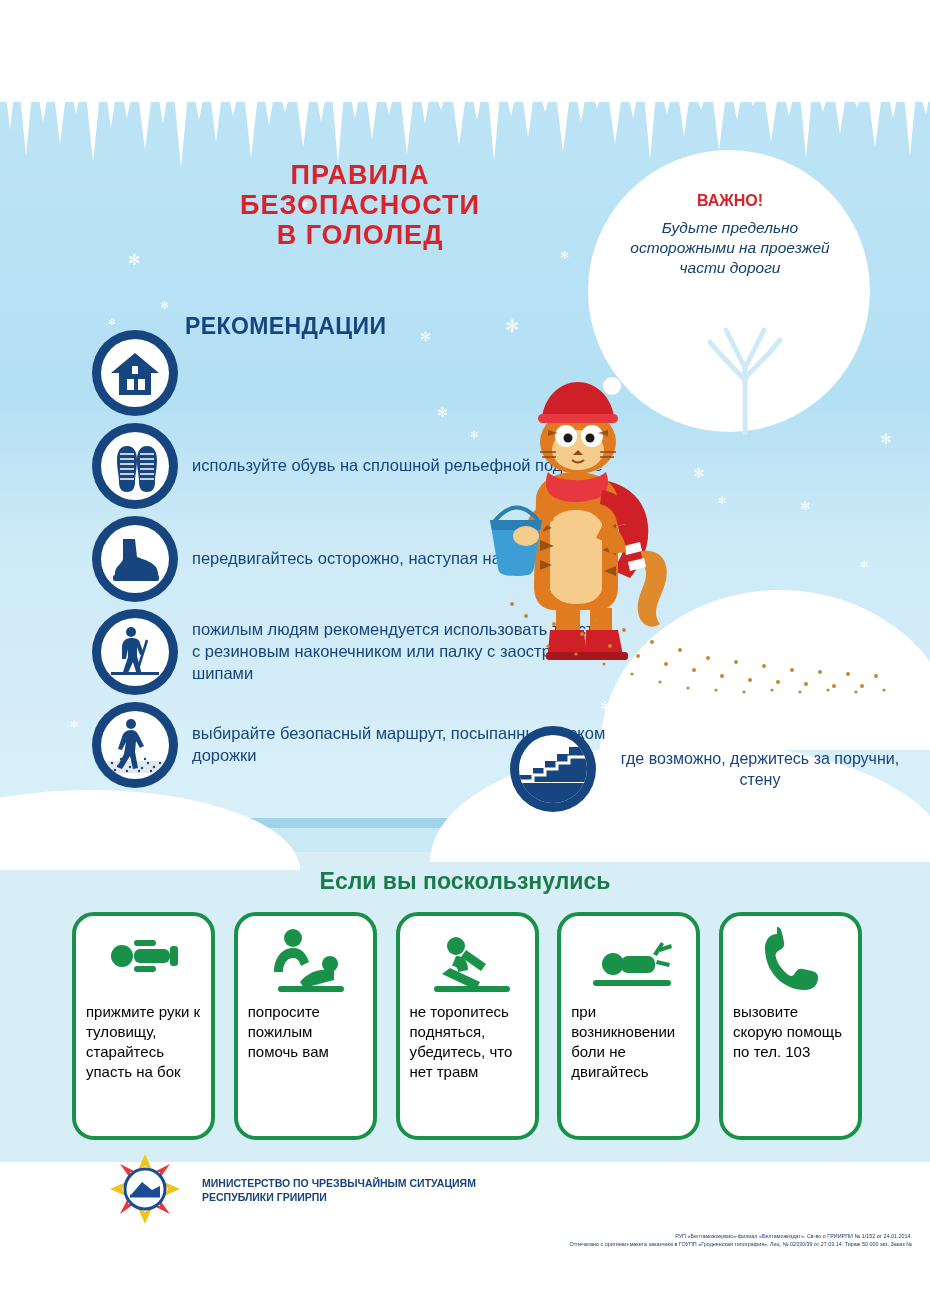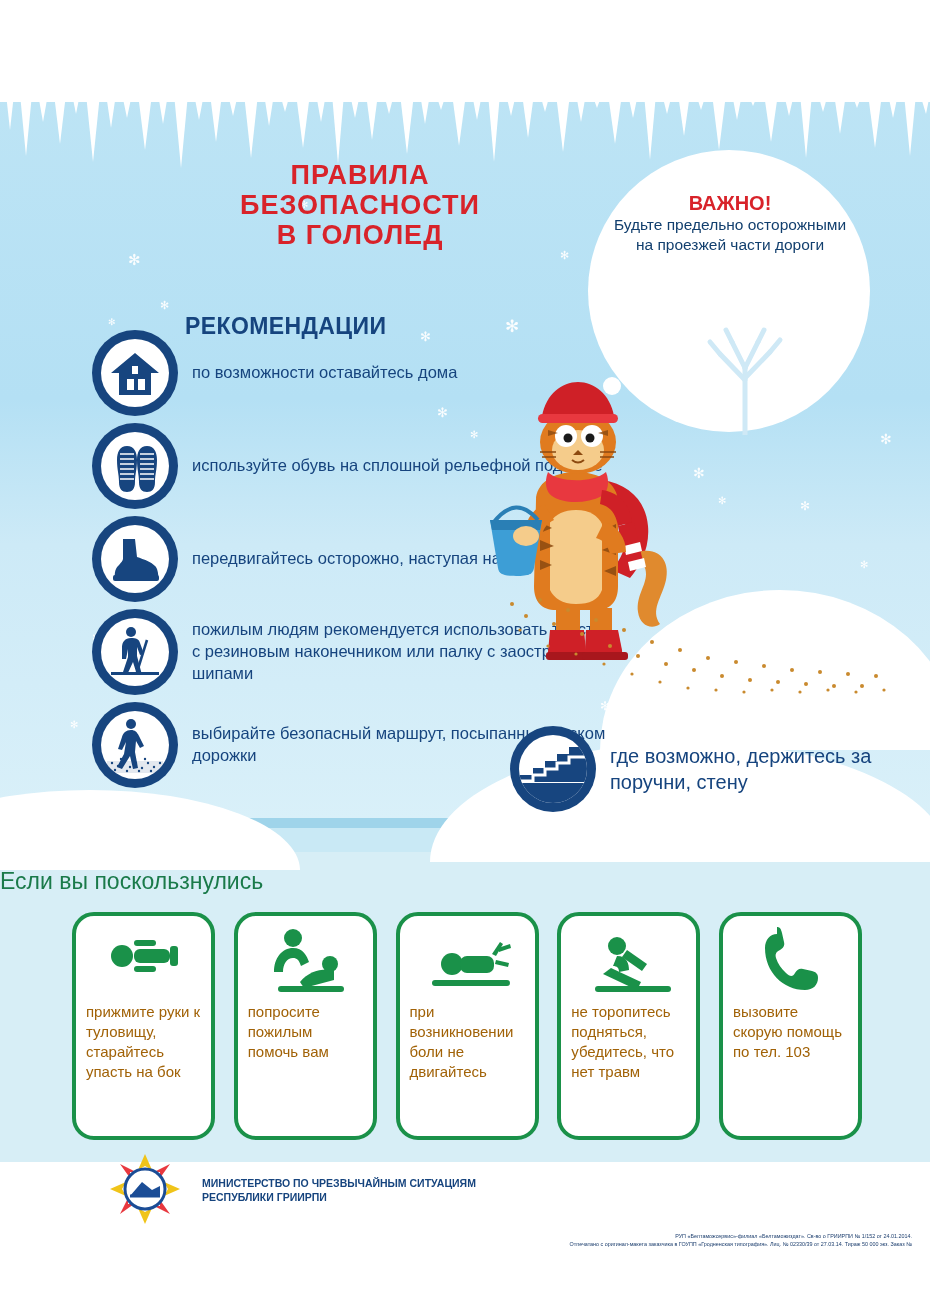--- a/index.html
+++ b/index.html
@@ -127,27 +127,28 @@
   
   .vazhno {
     position: absolute;
     left: 610px; top: 192px;
     width: 240px;
     text-align: center;
   }
   .vazhno-title {
     color: #d8232a;
     font-weight: bold;
-    font-size: 20px;
-    margin-bottom: 0;
+    font-size: 16px;
+    margin-bottom: 8px;
   }
   .vazhno-text {
     color: #123f6e;
     font-size: 15.5px;
     line-height: 1.3;
+    font-style: italic;
   }
 
   
   .tree {
     position: absolute;
     left: 690px; top: 320px;
     width: 110px; height: 115px;
   }
 
   
@@ -190,41 +191,42 @@
   .rec-row.r5 .rec-text { font-weight: normal; }
 
   
   .handrail {
     position: absolute;
     left: 510px; top: 726px;
     display: flex;
     align-items: center;
     width: 400px;
   }
-  .handrail .rec-text { font-size: 20px; }
+  .handrail .rec-text { font-size: 16px; text-align: center; }
 
   
   .cat {
     position: absolute;
     left: 452px; top: 372px;
     width: 260px; height: 330px;
   }
   .sand-dots {
     position: absolute;
     left: 500px; top: 590px;
     width: 400px; height: 110px;
   }
 
   
   .slip-title {
     position: absolute;
     left: 0; top: 868px;
     width: 930px;
+    text-align: center;
     color: #1a7a4a;
-    font-weight: normal;
+    font-weight: bold;
     font-size: 23px;
   }
   .cards {
     position: absolute;
     left: 72px; top: 912px;
     width: 790px;
     display: flex;
     justify-content: space-between;
   }
   .card {
@@ -235,21 +237,21 @@
     background: #ffffff;
     box-sizing: border-box;
     position: relative;
     overflow: hidden;
   }
   .card-icon {
     height: 86px;
     position: relative;
   }
   .card-text {
-    color: #a16207;
+    color: #000000;
     font-size: 15px;
     line-height: 1.34;
     padding: 0 10px;
     font-weight: normal;
   }
 
   
   .emblem {
     position: absolute;
     left: 108px; top: 1152px;
@@ -403,21 +405,20 @@
       <div class="badge">
         <div class="badge-inner">
           <svg viewBox="0 0 68 68" width="68" height="68">
             <path d="M34 14 L58 34 L50 34 L50 56 L18 56 L18 34 L10 34 Z" fill="#17457f"></path>
             <rect x="26" y="40" width="7" height="11" fill="#ffffff"></rect>
             <rect x="37" y="40" width="7" height="11" fill="#ffffff"></rect>
             <rect x="31" y="27" width="6" height="8" fill="#ffffff"></rect>
           </svg>
         </div>
       </div>
-      <div class="rec-text">по возможности оставайтесь дома</div>
     </div>
 
     <div class="rec-row r2">
       <div class="badge">
         <div class="badge-inner">
           <svg viewBox="0 0 68 68" width="68" height="68">
             <g fill="#17457f">
               <path d="M26 14 c7 0 10 6 10 14 c0 10 -2 14 -2 22 c0 7 -3 10 -8 10 c-5 0 -8 -3 -8 -10 c0 -8 -2 -12 -2 -22 c0 -8 3 -14 10 -14 Z"></path>
               <path d="M46 14 c7 0 10 6 10 14 c0 10 -2 14 -2 22 c0 7 -3 10 -8 10 c-5 0 -8 -3 -8 -10 c0 -8 -2 -12 -2 -22 c0 -8 3 -14 10 -14 Z"></path>
             </g>
@@ -645,45 +646,45 @@
           </g>
         </svg>
       </div>
       <div class="card-text">попросите пожилым помочь вам</div>
     </div>
 
     <div class="card">
       <div class="card-icon">
         <svg viewBox="0 0 143 86" width="143" height="86">
           <g fill="#1a9149">
+            <circle cx="56" cy="30" r="9"></circle>
+            <path d="M56 40 c10 0 12 8 12 14 l-10 2 c0 -4 -2 -6 -6 -6 Z"></path>
+            <path d="M50 52 l30 14 l-4 8 l-34 -16 Z"></path>
+            <rect x="34" y="70" width="76" height="6" rx="3"></rect>
+            <path d="M66 34 l20 14 l-5 7 l-20 -14 Z"></path>
+          </g>
+        </svg>
+      </div>
+      <div class="card-text">не торопитесь подняться, убедитесь, что нет травм</div>
+    </div>
+
+    <div class="card">
+      <div class="card-icon">
+        <svg viewBox="0 0 143 86" width="143" height="86">
+          <g fill="#1a9149">
             <circle cx="52" cy="48" r="11"></circle>
             <rect x="60" y="40" width="34" height="17" rx="7"></rect>
             <path d="M92 38 l8 -12 l3 2 l-7 12 Z"></path>
             <path d="M98 32 l12 -4 l1 4 l-12 4 Z"></path>
             <path d="M96 44 l13 3 l-1 4 l-13 -3 Z"></path>
             <rect x="32" y="64" width="78" height="6" rx="3"></rect>
           </g>
         </svg>
       </div>
       <div class="card-text">при возникновении боли не двигайтесь</div>
-    </div>
-
-    <div class="card">
-      <div class="card-icon">
-        <svg viewBox="0 0 143 86" width="143" height="86">
-          <g fill="#1a9149">
-            <circle cx="56" cy="30" r="9"></circle>
-            <path d="M56 40 c10 0 12 8 12 14 l-10 2 c0 -4 -2 -6 -6 -6 Z"></path>
-            <path d="M50 52 l30 14 l-4 8 l-34 -16 Z"></path>
-            <rect x="34" y="70" width="76" height="6" rx="3"></rect>
-            <path d="M66 34 l20 14 l-5 7 l-20 -14 Z"></path>
-          </g>
-        </svg>
-      </div>
-      <div class="card-text">не торопитесь подняться, убедитесь, что нет травм</div>
     </div>
 
     <div class="card">
       <div class="card-icon">
         <svg viewBox="0 0 143 86" width="143" height="86">
           <path d="M54 18 c-7 0 -12 6 -12 14 c0 24 18 42 40 42 c8 0 13 -5 13 -12 c0 -4 -2 -6 -6 -7 l-9 -2 c-4 -1 -6 1 -8 4 c-2 4 -5 4 -9 0 c-5 -5 -8 -9 -10 -15 c-1 -4 0 -6 4 -8 c3 -2 5 -4 4 -8 l-2 -9 c-1 -4 -2 -6 -5 -6 Z" fill="#1a9149"></path>
         </svg>
       </div>
       <div class="card-text">вызовите скорую помощь по тел. 103</div>
     </div>

